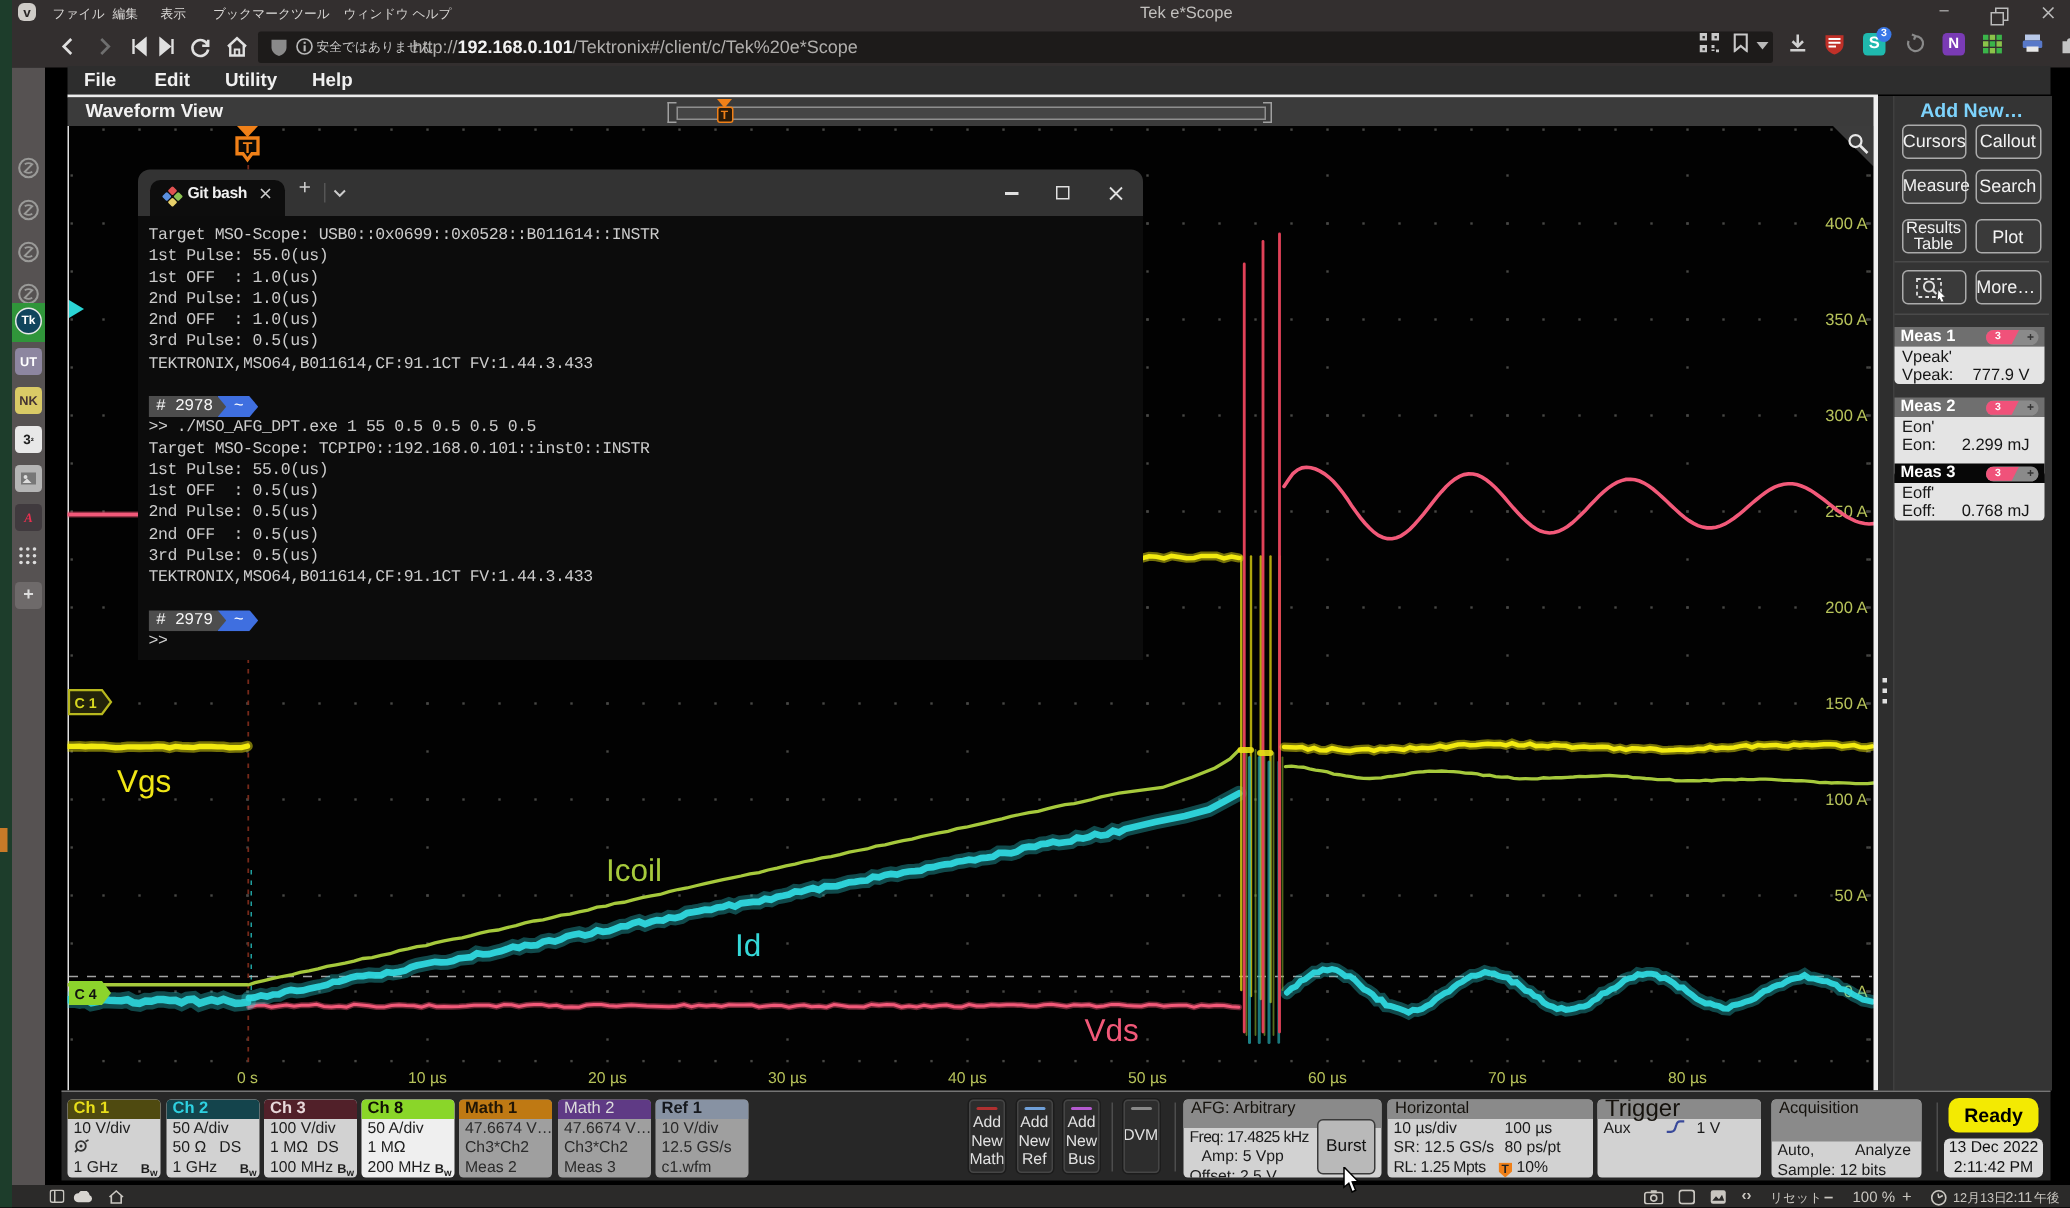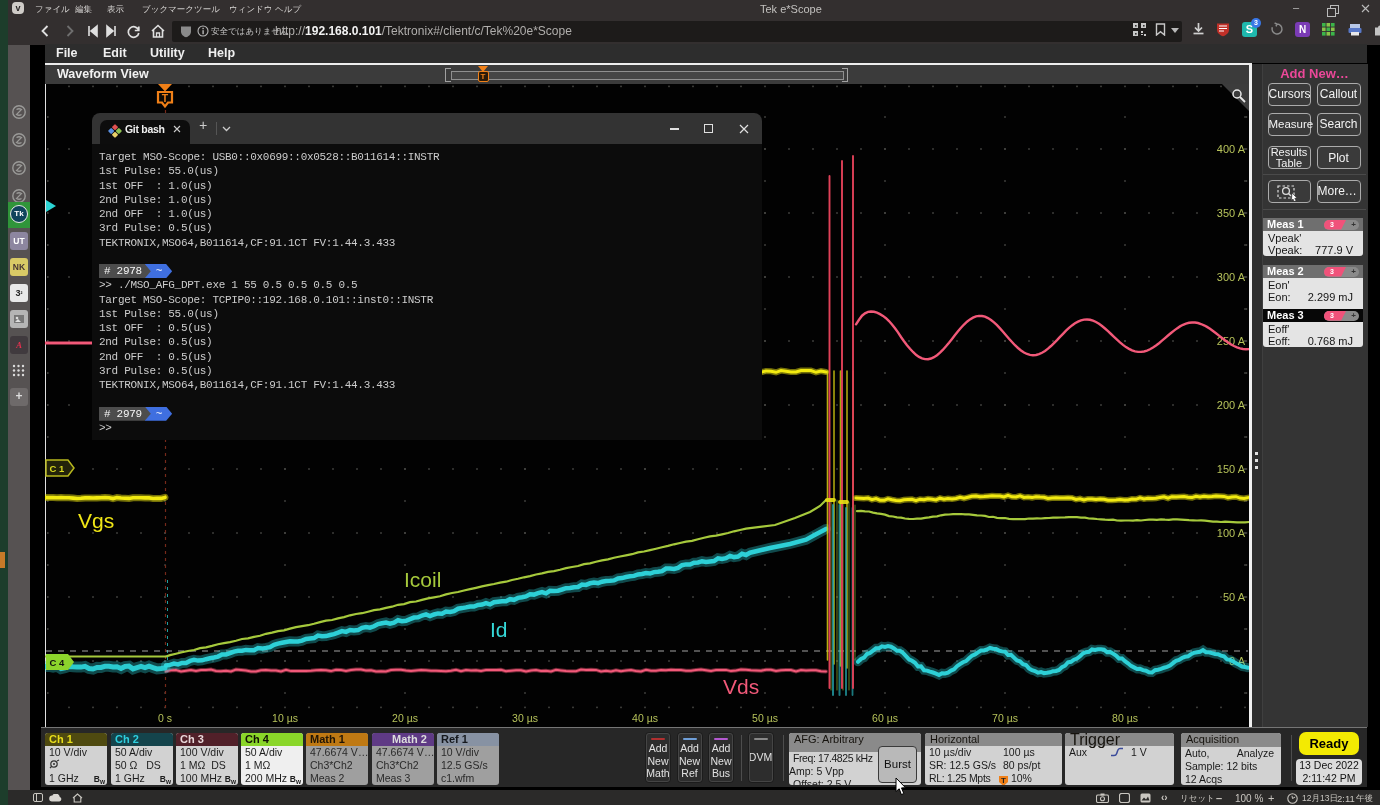--- a/index.html
+++ b/index.html
@@ -1065,21 +1065,21 @@
 <text x="57" y="666" text-anchor="middle" style="font-family:'Liberation Sans',sans-serif;font-size:9.5px;font-weight:bold" fill="#111">C 4</text>
 </g>
 </svg></div>
 <div id="rsep"></div>
 <div id="handle">
  <div style="position:absolute;left:3px;top:388px;width:3px;height:3px;background:#e0e0e0"></div>
  <div style="position:absolute;left:3px;top:395px;width:3px;height:3px;background:#e0e0e0"></div>
  <div style="position:absolute;left:3px;top:402px;width:3px;height:3px;background:#e0e0e0"></div>
 </div>
 <div id="sidebar"></div>
-<div style="position:absolute;left:1262px;top:66px;width:105px;text-align:center;color:#ec4899;font-size:13px;font-weight:bold;z-index:8">Add New…</div>
+<div style="position:absolute;left:1262px;top:66px;width:105px;text-align:center;color:#7dd3fc;font-size:13px;font-weight:bold;z-index:8">Add New…</div>
 <div style="position:absolute;z-index:8">
     <div style="position:absolute;left:1267.5px;top:82.5px;width:43px;height:23px;border:1px solid #ababab;border-radius:4px;background:#3a3a3a;box-sizing:border-box;color:#f2f2f2;font-size:12px;text-align:center;line-height:21px">Cursors</div>
     <div style="position:absolute;left:1316.5px;top:82.5px;width:44px;height:23px;border:1px solid #ababab;border-radius:4px;background:#3a3a3a;box-sizing:border-box;color:#f2f2f2;font-size:12px;text-align:center;line-height:21px">Callout</div>
     <div style="position:absolute;left:1267.5px;top:113px;width:43px;height:23px;border:1px solid #ababab;border-radius:4px;background:#3a3a3a;box-sizing:border-box;color:#f2f2f2;font-size:11.5px;text-align:center;line-height:21px">Measure</div>
     <div style="position:absolute;left:1316.5px;top:113px;width:44px;height:23px;border:1px solid #ababab;border-radius:4px;background:#3a3a3a;box-sizing:border-box;color:#f2f2f2;font-size:12px;text-align:center;line-height:21px">Search</div>
     <div style="position:absolute;left:1267.5px;top:145.5px;width:43px;height:23.5px;border:1px solid #ababab;border-radius:4px;background:#3a3a3a;box-sizing:border-box;color:#f2f2f2;font-size:11px;text-align:center;line-height:11.5px">Results<br>Table</div>
     <div style="position:absolute;left:1316.5px;top:145.5px;width:44px;height:23.5px;border:1px solid #ababab;border-radius:4px;background:#3a3a3a;box-sizing:border-box;color:#f2f2f2;font-size:12px;text-align:center;line-height:22px">Plot</div>
     <div style="position:absolute;left:1267.5px;top:179.5px;width:43px;height:23px;border:1px solid #ababab;border-radius:4px;background:#3a3a3a;box-sizing:border-box;color:#f2f2f2;font-size:11.5px;text-align:center;line-height:21px"><svg width="24" height="17" viewBox="0 0 24 17" style="margin-top:3px">
         <rect x="1" y="2" width="16" height="12" fill="none" stroke="#ddd" stroke-width="1.2" stroke-dasharray="2.5 2"></rect>
         <circle cx="9" cy="7" r="3.4" fill="none" stroke="#ddd" stroke-width="1.3"></circle>
@@ -1132,37 +1132,37 @@
     </div>
     <div style="position:absolute;left:176px;top:733px;width:62px;height:52px;border-radius:3px;background:#d2d2d2;overflow:hidden">
 <div style="height:13px;background:#512029;color:#e8d8da;font-size:11px;font-weight:bold;line-height:13px;padding-left:4px">Ch 3</div>
 <div style="position:relative;color:#1d1d1d;font-size:10.5px;line-height:13px">
         <div style="position:absolute;left:4px;right:2px;top:0px;height:13px;white-space:nowrap">100 V/div</div>
         <div style="position:absolute;left:4px;right:2px;top:13px;height:13px;white-space:nowrap">1 MΩ&nbsp;&nbsp;DS</div>
         <div style="position:absolute;left:4px;right:2px;top:26px;height:13px;white-space:nowrap">100 MHz<span style="position:absolute;right:0px;top:1px;font-weight:bold;font-size:8.5px;background:inherit">B<span style="font-size:6.5px;vertical-align:-2px">w</span></span></div>
       </div>
     </div>
     <div style="position:absolute;left:241px;top:733px;width:62px;height:52px;border-radius:3px;background:#efefef;overflow:hidden">
-<div style="height:13px;background:#8ad629;color:#101004;font-size:11px;font-weight:bold;line-height:13px;padding-left:4px">Ch 4</div>
+<div style="height:13px;background:#8ad629;color:#101004;font-size:11px;font-weight:bold;line-height:13px;padding-left:4px">Ch 8</div>
 <div style="position:relative;color:#1d1d1d;font-size:10.5px;line-height:13px">
         <div style="position:absolute;left:4px;right:2px;top:0px;height:13px;white-space:nowrap">50 A/div</div>
         <div style="position:absolute;left:4px;right:2px;top:13px;height:13px;white-space:nowrap">1 MΩ</div>
         <div style="position:absolute;left:4px;right:2px;top:26px;height:13px;white-space:nowrap">200 MHz<span style="position:absolute;right:0px;top:1px;font-weight:bold;font-size:8.5px;background:inherit">B<span style="font-size:6.5px;vertical-align:-2px">w</span></span></div>
       </div>
     </div>
     <div style="position:absolute;left:306px;top:733px;width:62px;height:52px;border-radius:3px;background:#9f9f9f;overflow:hidden">
 <div style="height:13px;background:#bf7913;color:#201505;font-size:11px;font-weight:bold;line-height:13px;padding-left:4px">Math 1</div>
 <div style="position:relative;color:#2a2a2a;font-size:10.5px;line-height:13px">
         <div style="position:absolute;left:4px;right:2px;top:0px;height:13px;white-space:nowrap">47.6674 V…</div>
         <div style="position:absolute;left:4px;right:2px;top:13px;height:13px;white-space:nowrap">Ch3*Ch2</div>
         <div style="position:absolute;left:4px;right:2px;top:26px;height:13px;white-space:nowrap">Meas 2</div>
       </div>
     </div>
     <div style="position:absolute;left:372px;top:733px;width:62px;height:52px;border-radius:3px;background:#9f9f9f;overflow:hidden">
-<div style="height:13px;background:#5f3a85;color:#ddd;font-size:11px;font-weight:bold;line-height:13px;padding-left:20px">Math 2</div>
+<div style="height:13px;background:#5f3a85;color:#ddd;font-size:11px;font-weight:normal;line-height:13px;padding-left:4px">Math 2</div>
 <div style="position:relative;color:#2a2a2a;font-size:10.5px;line-height:13px">
         <div style="position:absolute;left:4px;right:2px;top:0px;height:13px;white-space:nowrap">47.6674 V…</div>
         <div style="position:absolute;left:4px;right:2px;top:13px;height:13px;white-space:nowrap">Ch3*Ch2</div>
         <div style="position:absolute;left:4px;right:2px;top:26px;height:13px;white-space:nowrap">Meas 3</div>
       </div>
     </div>
     <div style="position:absolute;left:437px;top:733px;width:62px;height:52px;border-radius:3px;background:#9f9f9f;overflow:hidden">
 <div style="height:13px;background:#8792a3;color:#15181d;font-size:11px;font-weight:bold;line-height:13px;padding-left:4px">Ref 1</div>
 <div style="position:relative;color:#2a2a2a;font-size:10.5px;line-height:13px">
         <div style="position:absolute;left:4px;right:2px;top:0px;height:13px;white-space:nowrap">10 V/div</div>
@@ -1197,21 +1197,21 @@
     <div style="position:absolute;left:747.5px;top:732px;width:26px;height:51px;border:1px solid #1c1c1c;outline:1px solid #454545;outline-offset:-2px;border-radius:4px;background:#2d2d2d;box-sizing:border-box">
       <div style="position:absolute;left:5px;right:5px;top:5px;height:2px;background:#888;border-radius:1px"></div>
 <div style="color:#e2e2e2;font-size:10.5px;line-height:12.5px;text-align:center;padding-top:18px">
         <div>DVM</div>
       </div>
     </div>
     <div style="position:absolute;left:789px;top:733px;width:132px;height:52px;border-radius:3px;background:#d2d2d2;overflow:hidden">
 <div style="height:19px;background:#8a8a8a;color:#15120d;font-size:11px;line-height:13px;padding-left:5px">AFG: Arbitrary</div>
 <div style="position:relative;color:#1a1a1a;font-size:10.5px;line-height:13px">
         <div style="position:absolute;left:4px;right:3px;top:0px;height:13px;white-space:nowrap"><span style="letter-spacing:-0.4px">Freq: 17.4825 kHz</span></div>
-        <div style="position:absolute;left:0;right:3px;top:13px;height:13px;white-space:nowrap">Amp: 5 Vpp</div>
+        <div style="position:absolute;left:12px;right:3px;top:13px;height:13px;white-space:nowrap">Amp: 5 Vpp</div>
         <div style="position:absolute;left:4px;right:3px;top:26px;height:13px;white-space:nowrap">Offset: 2.5 V</div>
       </div>
     </div>
     <div style="position:absolute;left:878px;top:746px;width:39px;height:37px;background:#b9b9b9;border:1px solid #3a3a3a;border-radius:4px;box-sizing:border-box;color:#111;font-size:11.5px;text-align:center;line-height:34px">Burst</div>
     <div style="position:absolute;left:925px;top:733px;width:137px;height:52px;border-radius:3px;background:#d2d2d2;overflow:hidden">
 <div style="height:13px;background:#8a8a8a;color:#15120d;font-size:11px;line-height:13px;padding-left:5px">Horizontal</div>
 <div style="position:relative;color:#1a1a1a;font-size:10.5px;line-height:13px">
         <div style="position:absolute;left:4px;right:3px;top:0px;height:13px;white-space:nowrap">10 µs/div<span style="position:absolute;left:74px">100 µs</span></div>
         <div style="position:absolute;left:4px;right:3px;top:13px;height:13px;white-space:nowrap">SR: 12.5 GS/s<span style="position:absolute;left:74px">80 ps/pt</span></div>
         <div style="position:absolute;left:4px;right:3px;top:26px;height:13px;white-space:nowrap"><span style="letter-spacing:-0.3px">RL: 1.25 Mpts</span><span style="position:absolute;left:70px"><span style="display:inline-block;width:9px;height:10px;background:#f08018;color:#222;font:bold 8px/10px 'Liberation Sans';text-align:center;clip-path:polygon(0 0,100% 0,100% 60%,50% 100%,0 60%);vertical-align:-1px">T</span> 10%</span></div>
@@ -1221,21 +1221,21 @@
 <div style="height:13px;background:#8a8a8a;color:#15120d;font-size:16px;line-height:13px;padding-left:5px">Trigger</div>
 <div style="position:relative;color:#1a1a1a;font-size:10.5px;line-height:13px">
         <div style="position:absolute;left:4px;right:3px;top:0px;height:13px;white-space:nowrap">Aux<span style="position:absolute;left:42px"><svg width="12" height="10" viewBox="0 0 12 10" style="vertical-align:-1px">
               <path d="M0,8.5 h3 q2,0 2.7,-2 l1,-3 q0.6,-2 2.3,-2 h3" fill="none" stroke="#3a4a9a" stroke-width="1.5"></path>
             </svg></span><span style="position:absolute;left:62px">1 V</span></div>
         <div style="position:absolute;left:4px;right:3px;top:13px;height:13px;white-space:nowrap"></div>
         <div style="position:absolute;left:4px;right:3px;top:26px;height:13px;white-space:nowrap"></div>
       </div>
     </div>
     <div style="position:absolute;left:1181px;top:733px;width:100px;height:52px;border-radius:3px;background:#d2d2d2;overflow:hidden">
-<div style="height:14px;background:#8a8a8a;color:#15120d;font-size:11px;line-height:13px;padding-left:5px">Acquisition</div>
+<div style="height:28px;background:#8a8a8a;color:#15120d;font-size:11px;line-height:13px;padding-left:5px">Acquisition</div>
 <div style="position:relative;color:#1a1a1a;font-size:10.5px;line-height:13px">
         <div style="position:absolute;left:4px;right:3px;top:0px;height:13px;white-space:nowrap">Auto,<span style="position:absolute;right:4px">Analyze</span></div>
         <div style="position:absolute;left:4px;right:3px;top:13px;height:13px;white-space:nowrap">Sample: 12 bits</div>
         <div style="position:absolute;left:4px;right:3px;top:26px;height:13px;white-space:nowrap">12 Acqs</div>
       </div>
     </div>
  <div style="position:absolute;left:741px;top:735px;width:1px;height:46px;background:#4d4d4d"></div>
  <div style="position:absolute;left:783px;top:735px;width:1px;height:46px;background:#4d4d4d"></div>
  <div style="position:absolute;left:1291px;top:735px;width:1px;height:46px;background:#4d4d4d"></div>
  <div style="position:absolute;left:1299px;top:732px;width:60px;height:23px;background:#f3ea02;border-radius:7px;color:#000;font-size:13px;font-weight:bold;text-align:center;line-height:23px">Ready</div>

